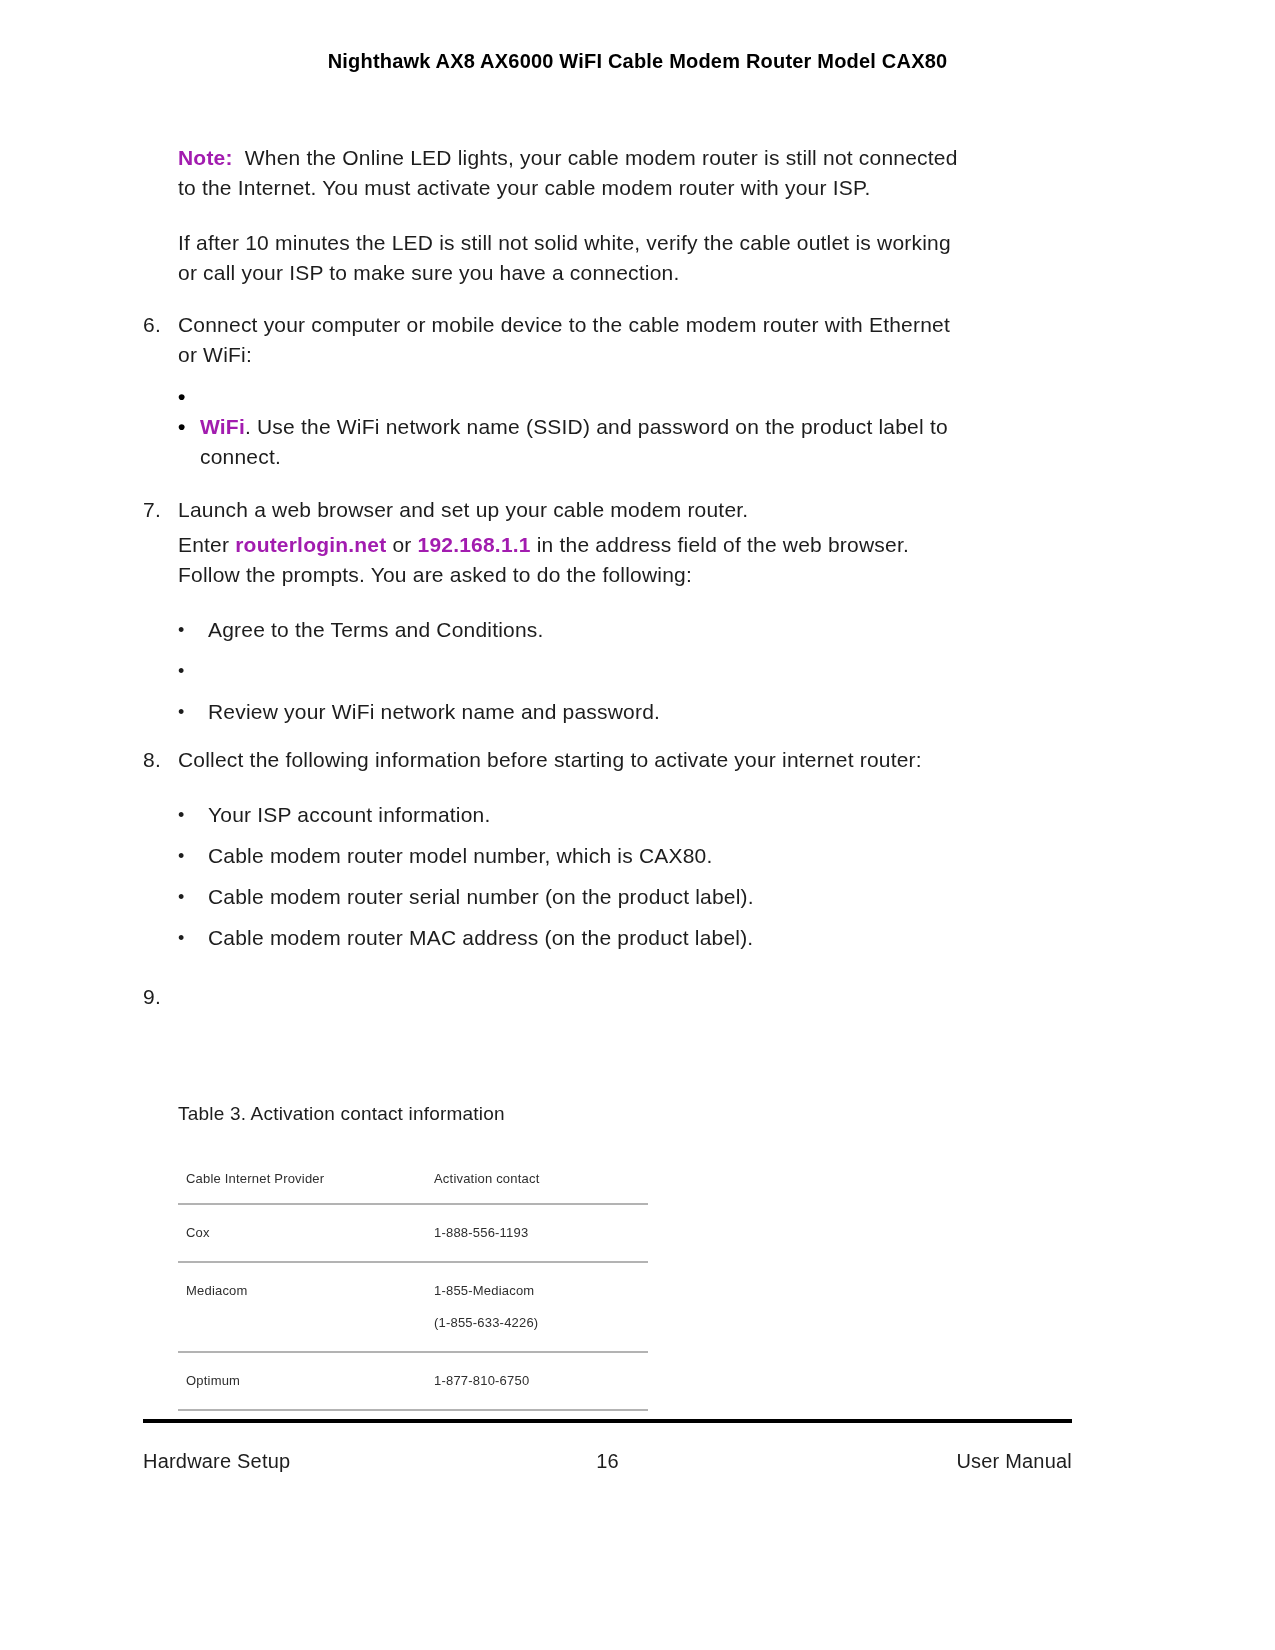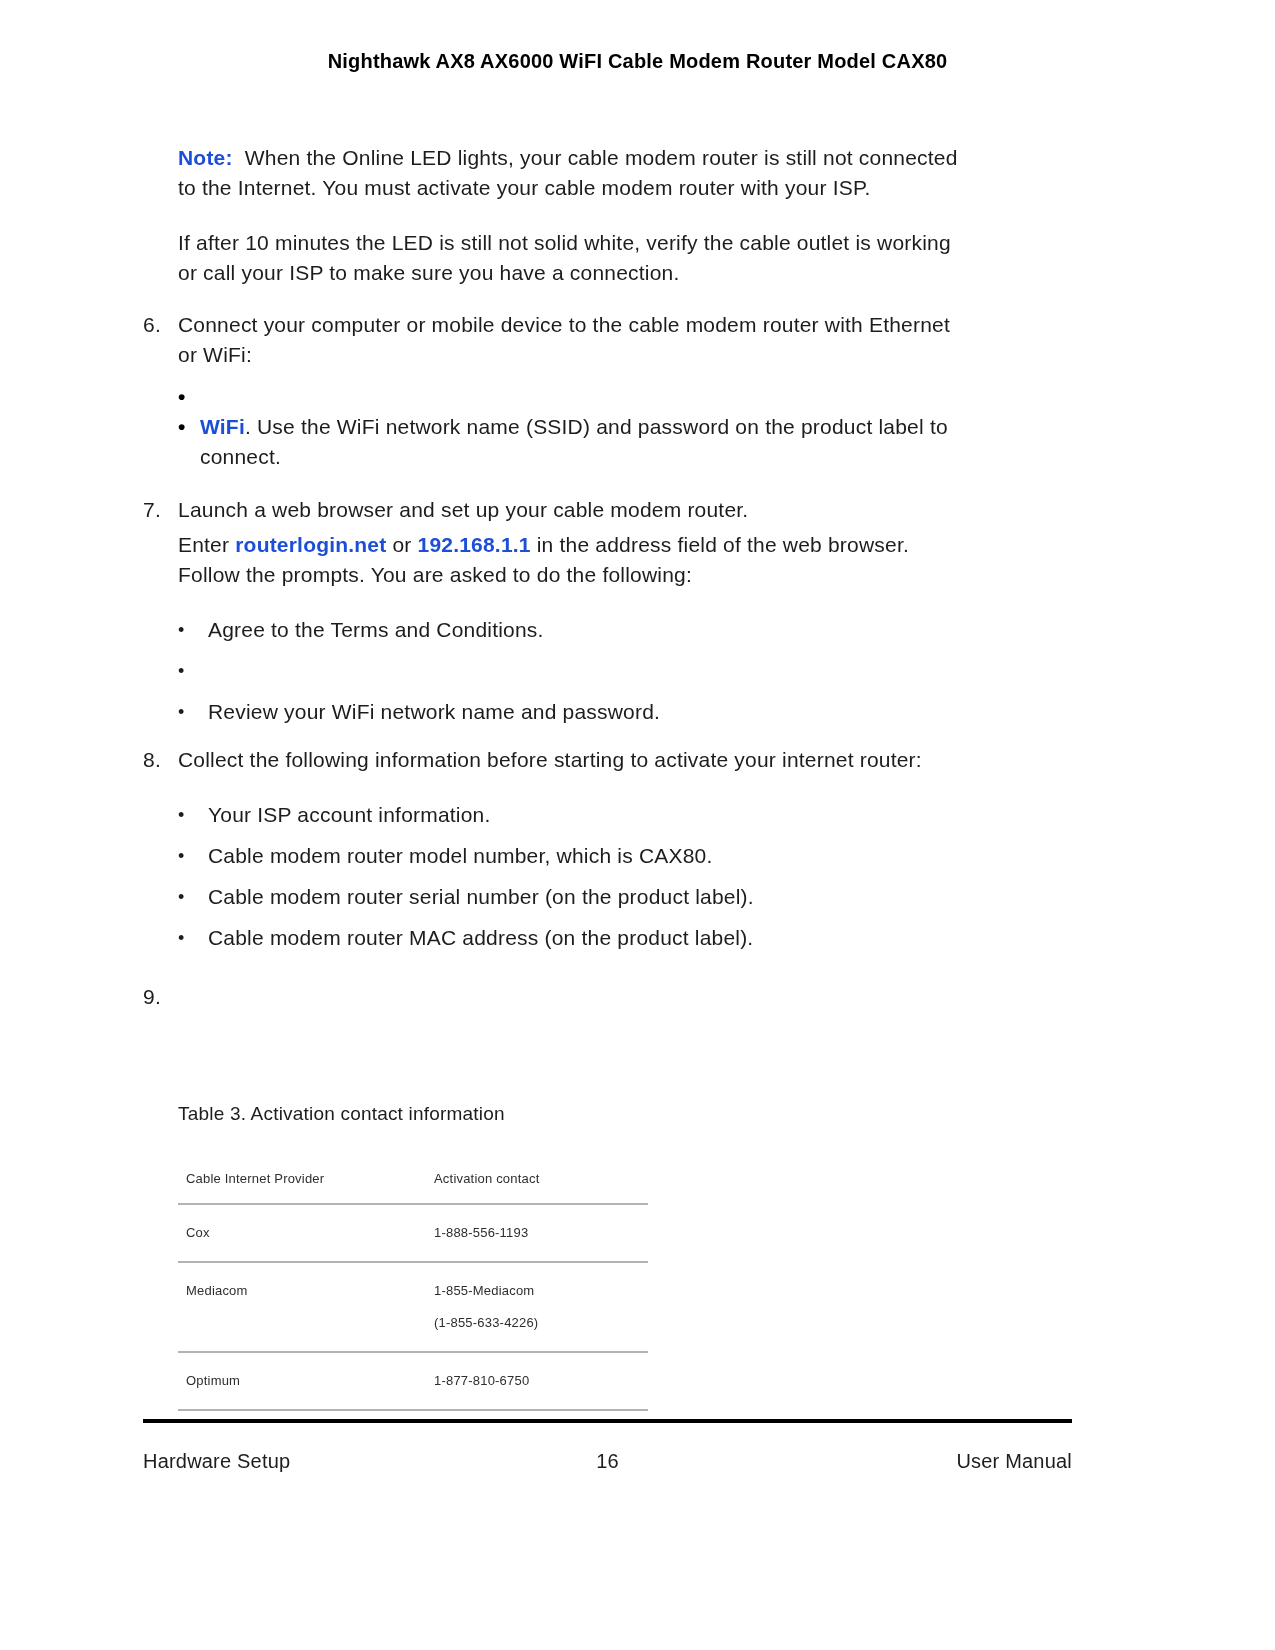--- a/index.html
+++ b/index.html
@@ -25,21 +25,21 @@
     font-weight: bold;
     color: #000000;
   }
   .runs, .step-lead, .step-para, .bullet-text {
     white-space: pre-line;
     font-size: 21px;
     line-height: 30px;
   }
   .note   { margin: 69px 0 0 178px; width: 905px; }
   .para-2 { margin: 25px 0 0 178px; width: 905px; }
-  strong  { color: #1d4ed8; font-weight: 700; }
+  strong  { color: #a21caf; font-weight: 700; }
 
   .step { display: flex; margin-left: 143px; }
   .step-num { flex: 0 0 35px; font-size: 21px; line-height: 30px; }
   .step-body { width: 905px; }
   .step-6 { margin-top: 22px; }
   .step-7 { margin-top: 23px; }
   .step-8 { margin-top: 7px; }
   .step-9 { margin-top: 18px; }
   .step-para { margin-top: 5px; }
 

